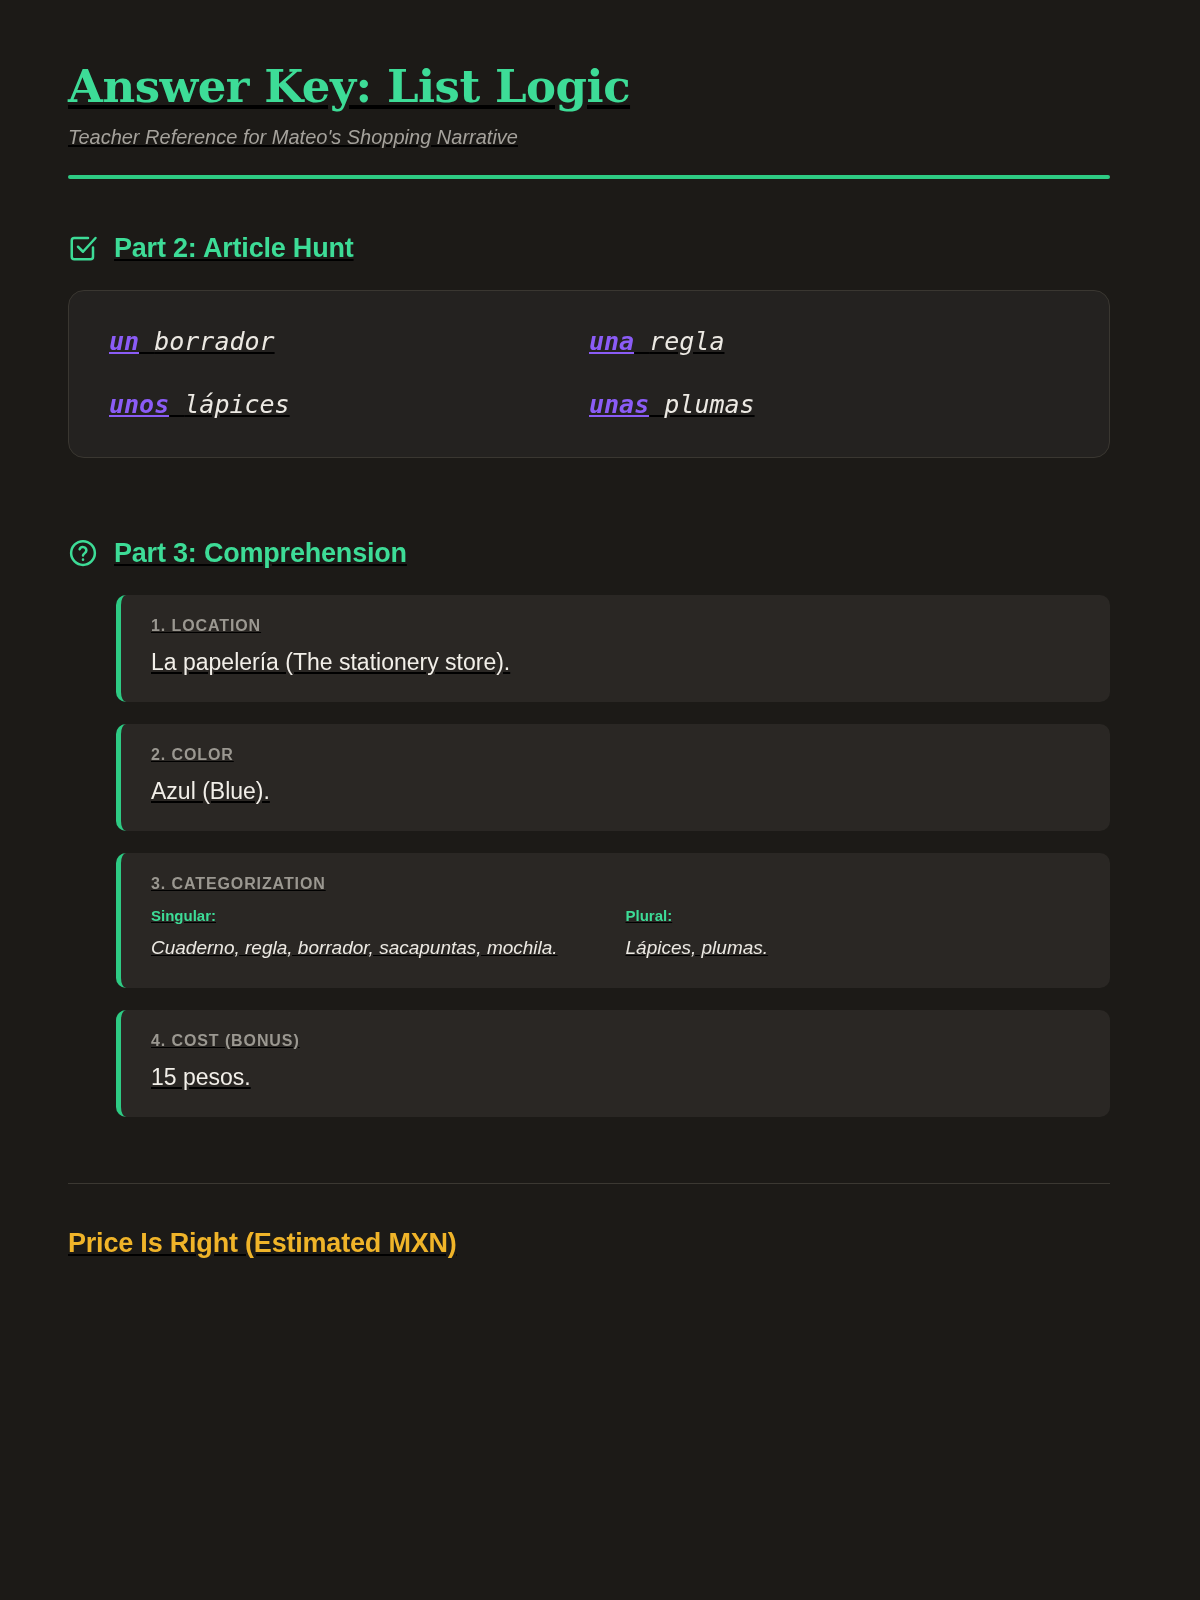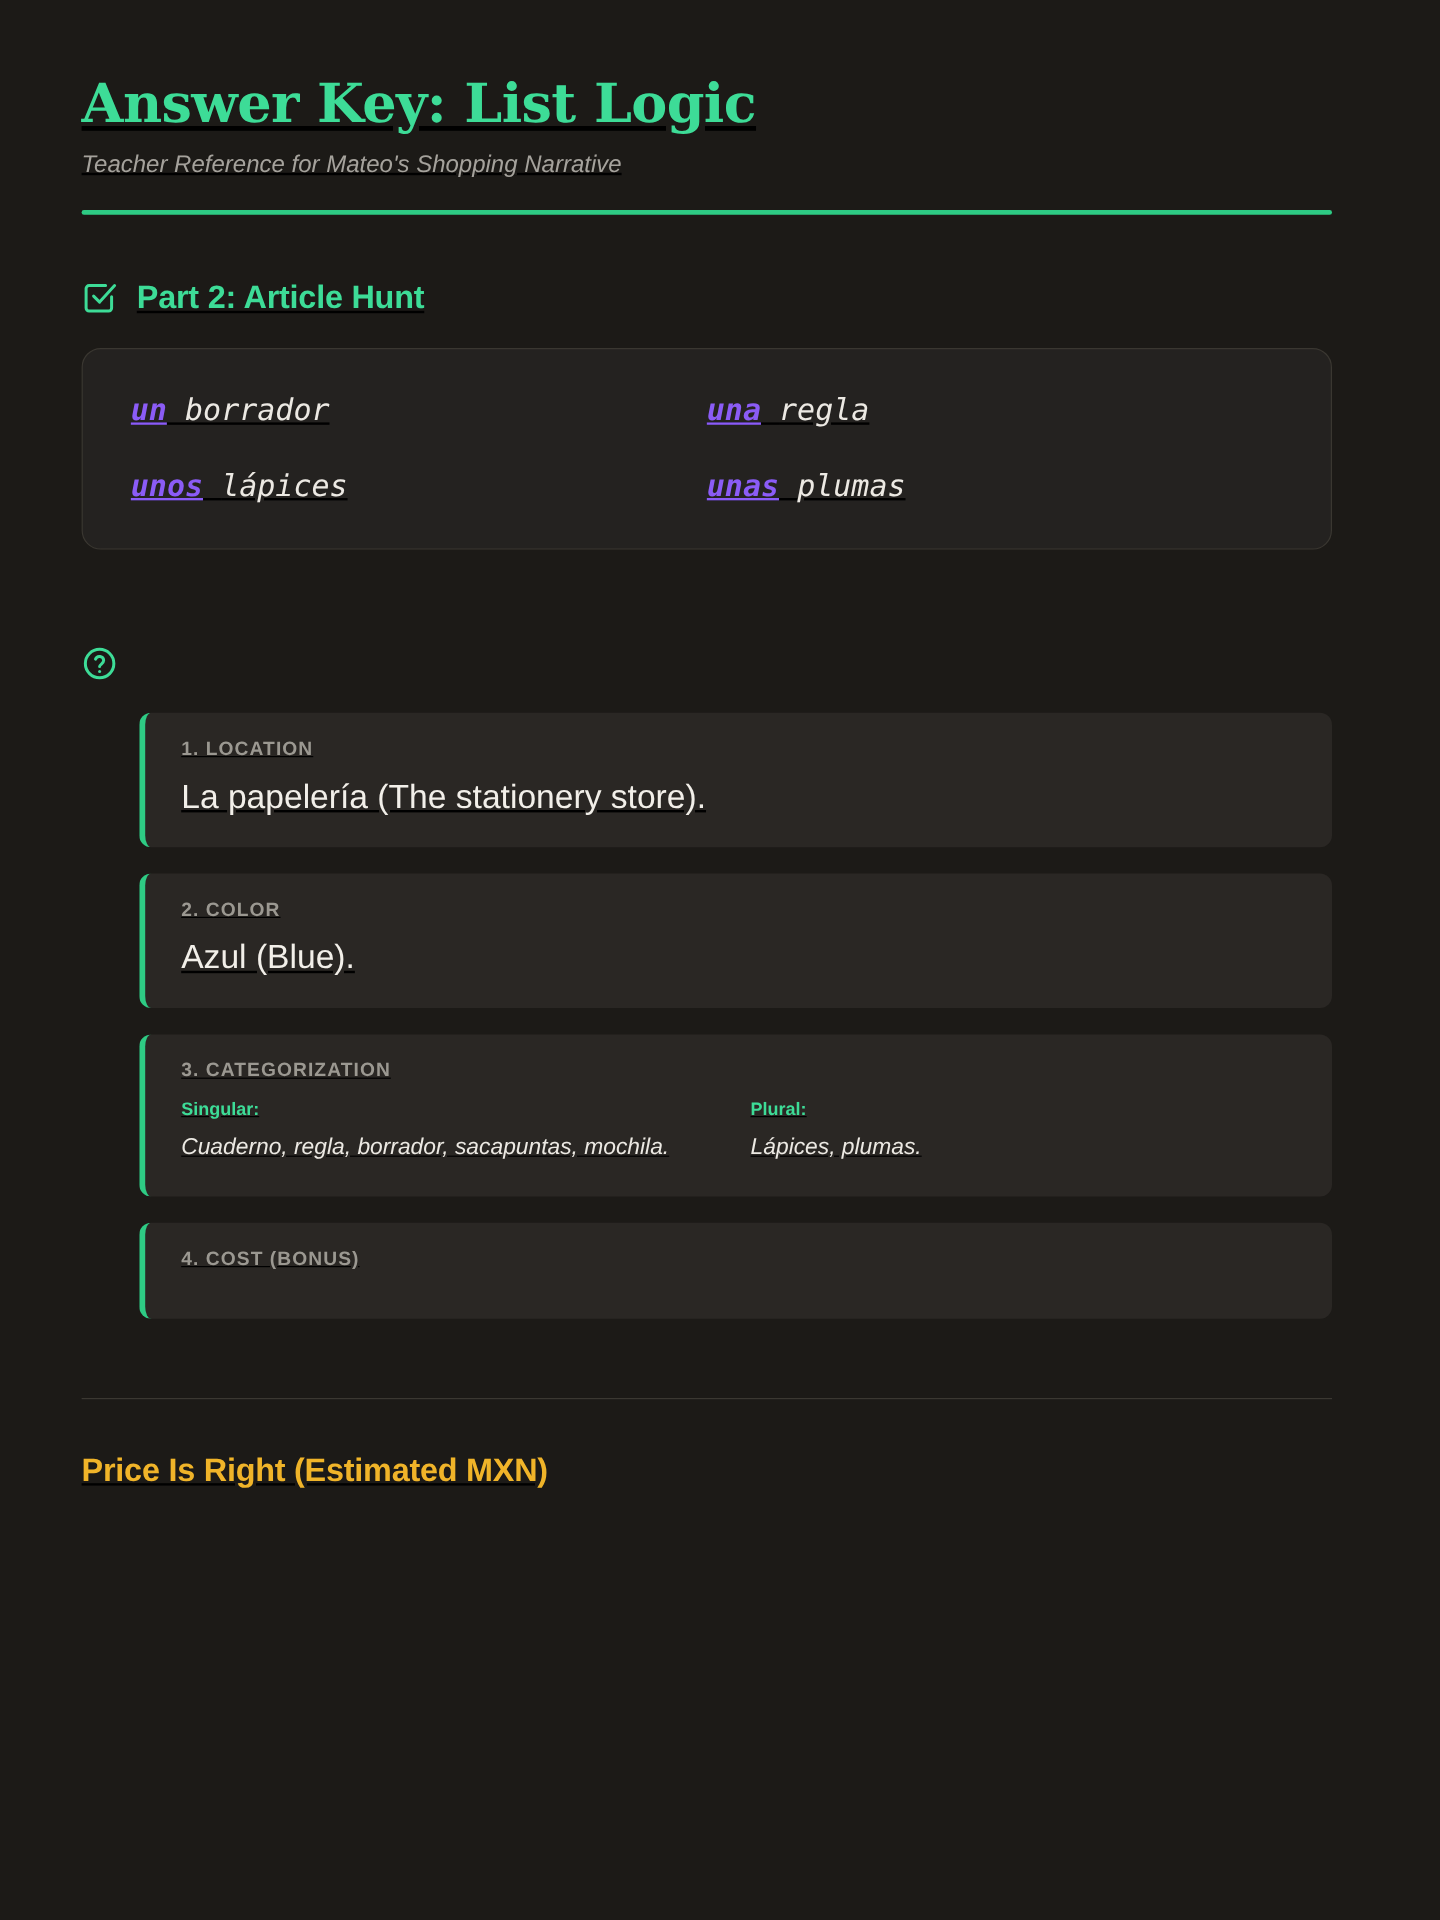--- a/index.html
+++ b/index.html
@@ -95,21 +95,21 @@
   }
   .qa-label {
     font-size: 16px;
     font-weight: bold;
     letter-spacing: 0.9px;
     color: #9b9891;
     text-transform: uppercase;
     margin-bottom: 14px;
   }
   .qa-answer {
-    font-size: 28px;
+    font-size: 23px;
     color: #f2efe9;
   }
   .cat-grid {
     display: grid;
     grid-template-columns: 1fr 1fr;
     column-gap: 20px;
     margin-top: 4px;
   }
   .cat-sub {
     font-size: 15px;
@@ -177,20 +177,21 @@
   </div>
 
   <div class="section-head">
     <span class="sec-icon">
       <svg viewBox="0 0 24 24" width="30" height="30" fill="none" stroke="#3ddc97" stroke-width="2" stroke-linecap="round" stroke-linejoin="round">
         <circle cx="12" cy="12" r="9.5"></circle>
         <path d="M9.3 9a2.8 2.8 0 0 1 5.4 1c0 2-2.7 2.5-2.7 4"></path>
         <line x1="12" y1="17.2" x2="12" y2="17.3"></line>
       </svg>
     </span>
+    <span class="section-title">Part 3: Comprehension</span>
   </div>
 
   <div class="qa-card">
     <div class="qa-label">1. LOCATION</div>
     <div class="qa-answer">La papelería (The stationery store).</div>
   </div>
 
   <div class="qa-card">
     <div class="qa-label">2. COLOR</div>
     <div class="qa-answer">Azul (Blue).</div>
@@ -205,19 +206,20 @@
       </div>
       <div>
         <div class="cat-sub">Plural:</div>
         <div class="cat-text">Lápices, plumas.</div>
       </div>
     </div>
   </div>
 
   <div class="qa-card">
     <div class="qa-label">4. COST (BONUS)</div>
+    <div class="qa-answer">15 pesos.</div>
   </div>
 
   <div class="divider"></div>
 
   <div class="price-title">Price Is Right (Estimated MXN)</div>
 
 </div>
 
 </body></html>

